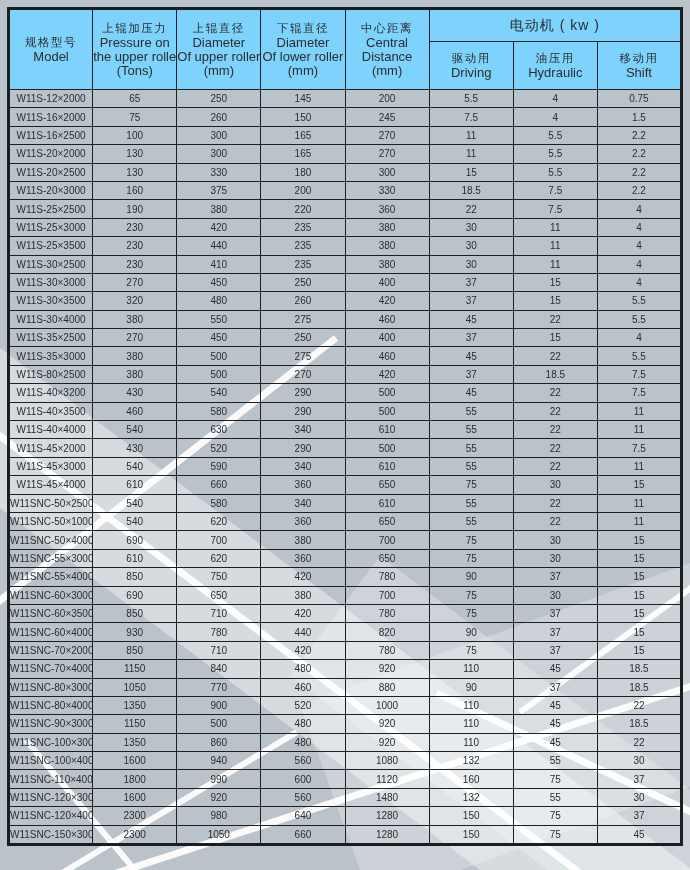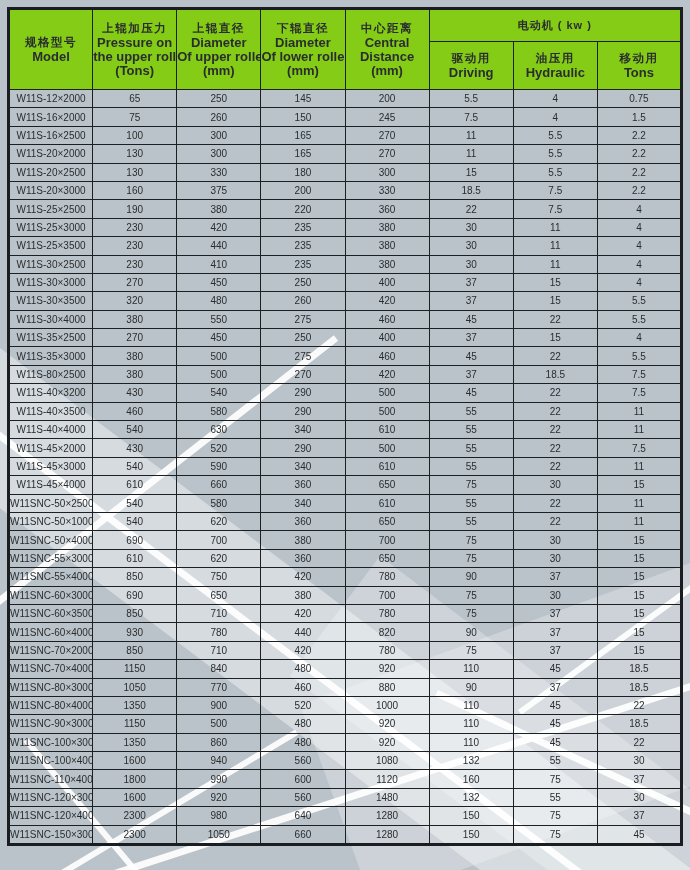--- a/index.html
+++ b/index.html
@@ -35,24 +35,24 @@
   .spec th, .spec td {
     border:1.6px solid #1d2022;
     text-align:center;
     vertical-align:middle;
     padding:0;
     color:#2a2d2f;
     overflow:hidden;
     white-space:nowrap;
   }
   .spec thead th {
-    background:#84cc16;
-    font-weight:bold;
+    background:#7dd3fc;
+    font-weight:normal;
   }
-  .spec thead tr.group-row th.motor { height:31px; font-size:11px; letter-spacing:1px;margin-left:20px; }
+  .spec thead tr.group-row th.motor { height:31px; font-size:14px; letter-spacing:1px;margin-left:20px; }
   .spec thead tr.sub-row th { height:47px; }
   .hdr-zh { display:block; font-size:11.5px; letter-spacing:1.5px; line-height:15px; }
   .hdr-en { display:block; font-size:13px; line-height:14px; }
   .spec tbody td {
     height:17.4px;
     font-size:10px;
     background:transparent;
   }
 </style>
 </head>
@@ -120,21 +120,21 @@
         <th>
           <span class="hdr-zh">驱动用</span>
           <span class="hdr-en">Driving</span>
         </th>
         <th>
           <span class="hdr-zh">油压用</span>
           <span class="hdr-en">Hydraulic</span>
         </th>
         <th>
           <span class="hdr-zh">移动用</span>
-          <span class="hdr-en">Tons</span>
+          <span class="hdr-en">Shift</span>
         </th>
       </tr>
     </thead>
     <tbody>
         <tr>
           <td>W11S-12×2000</td>
           <td>65</td>
           <td>250</td>
           <td>145</td>
           <td>200</td>

